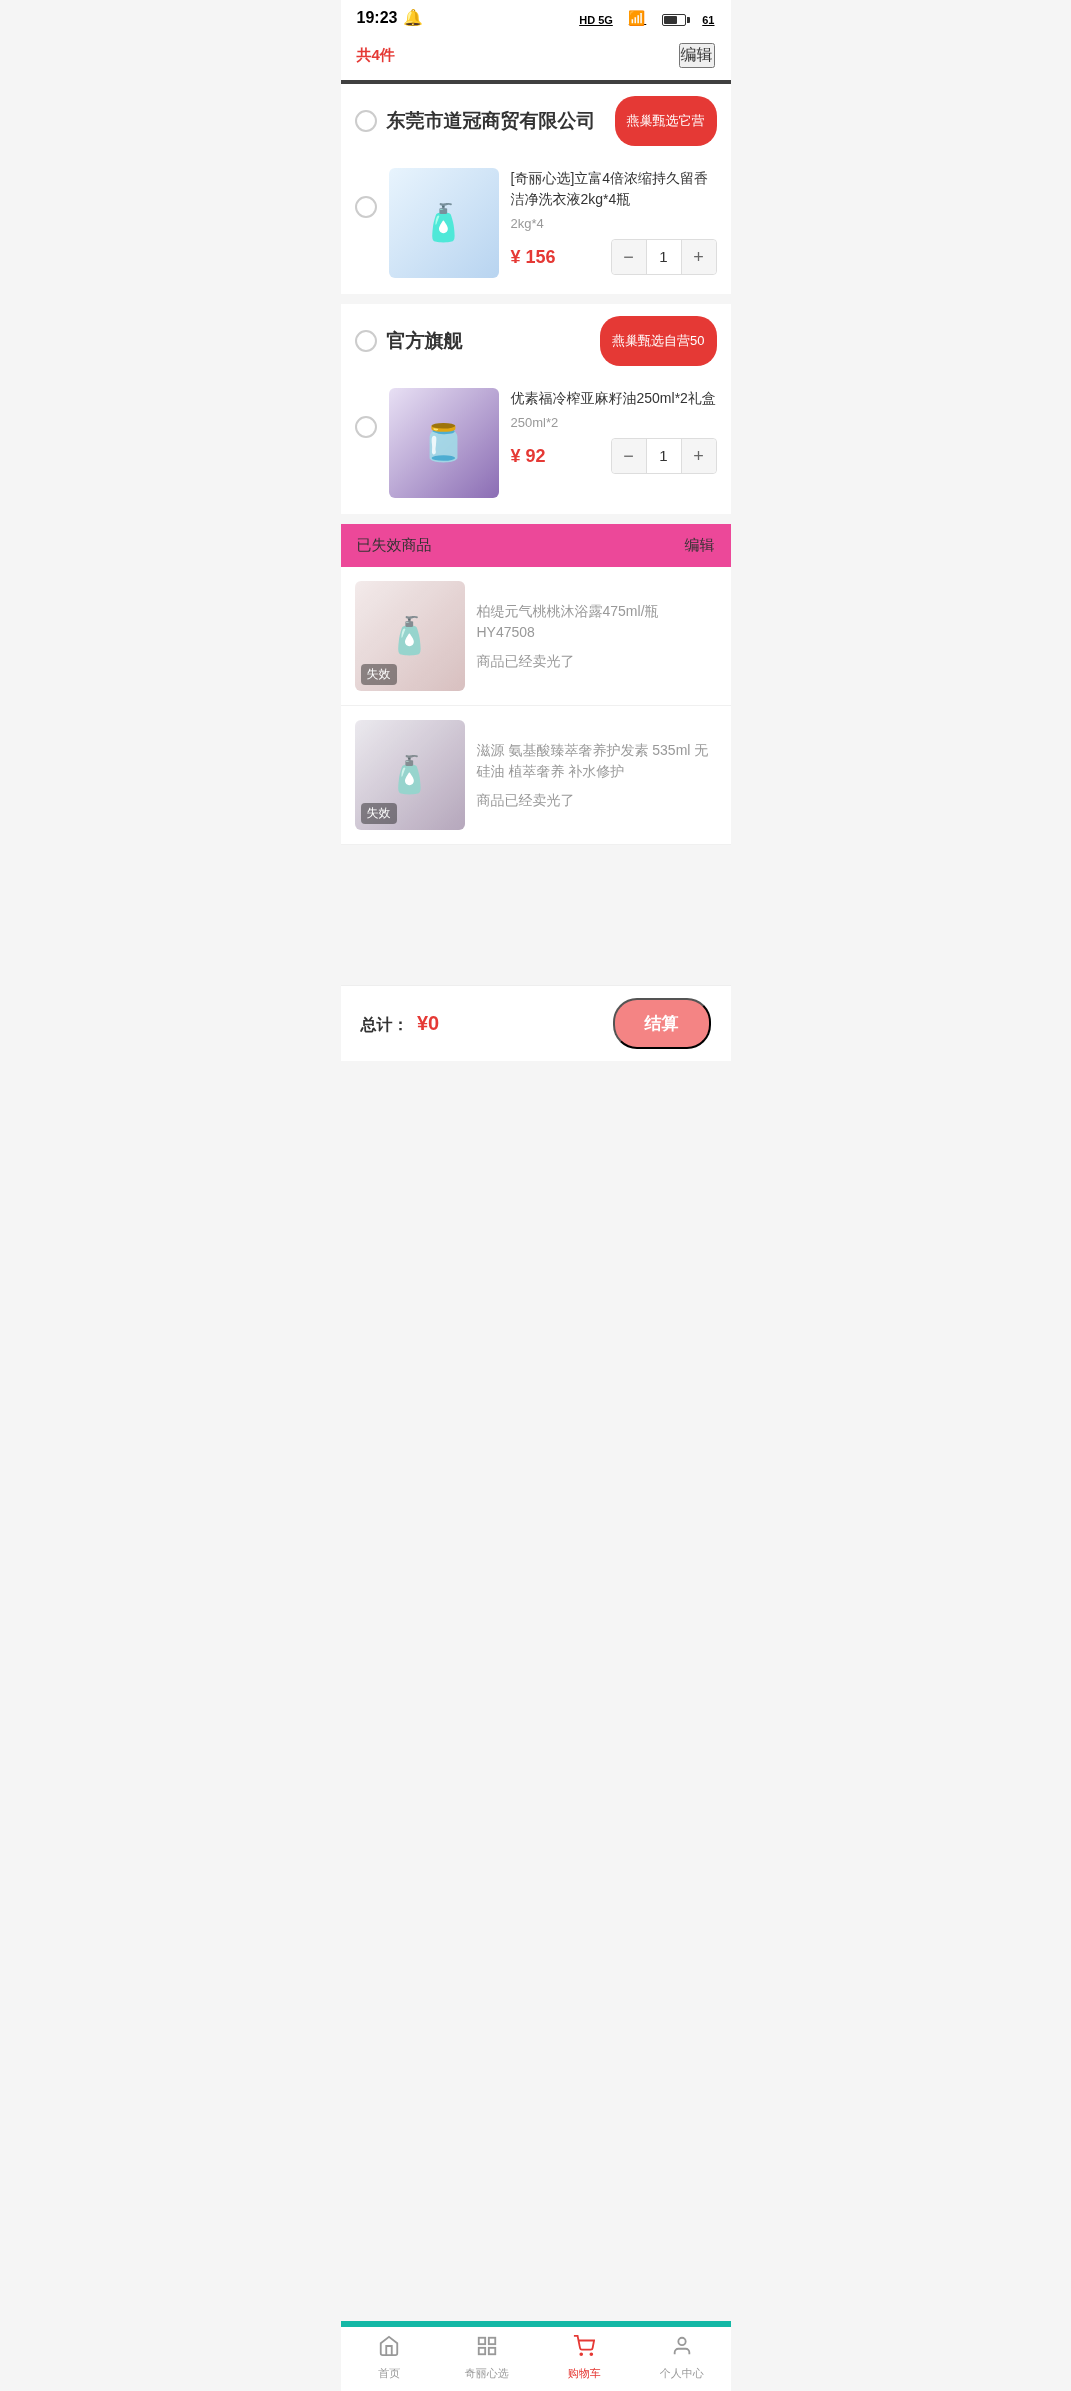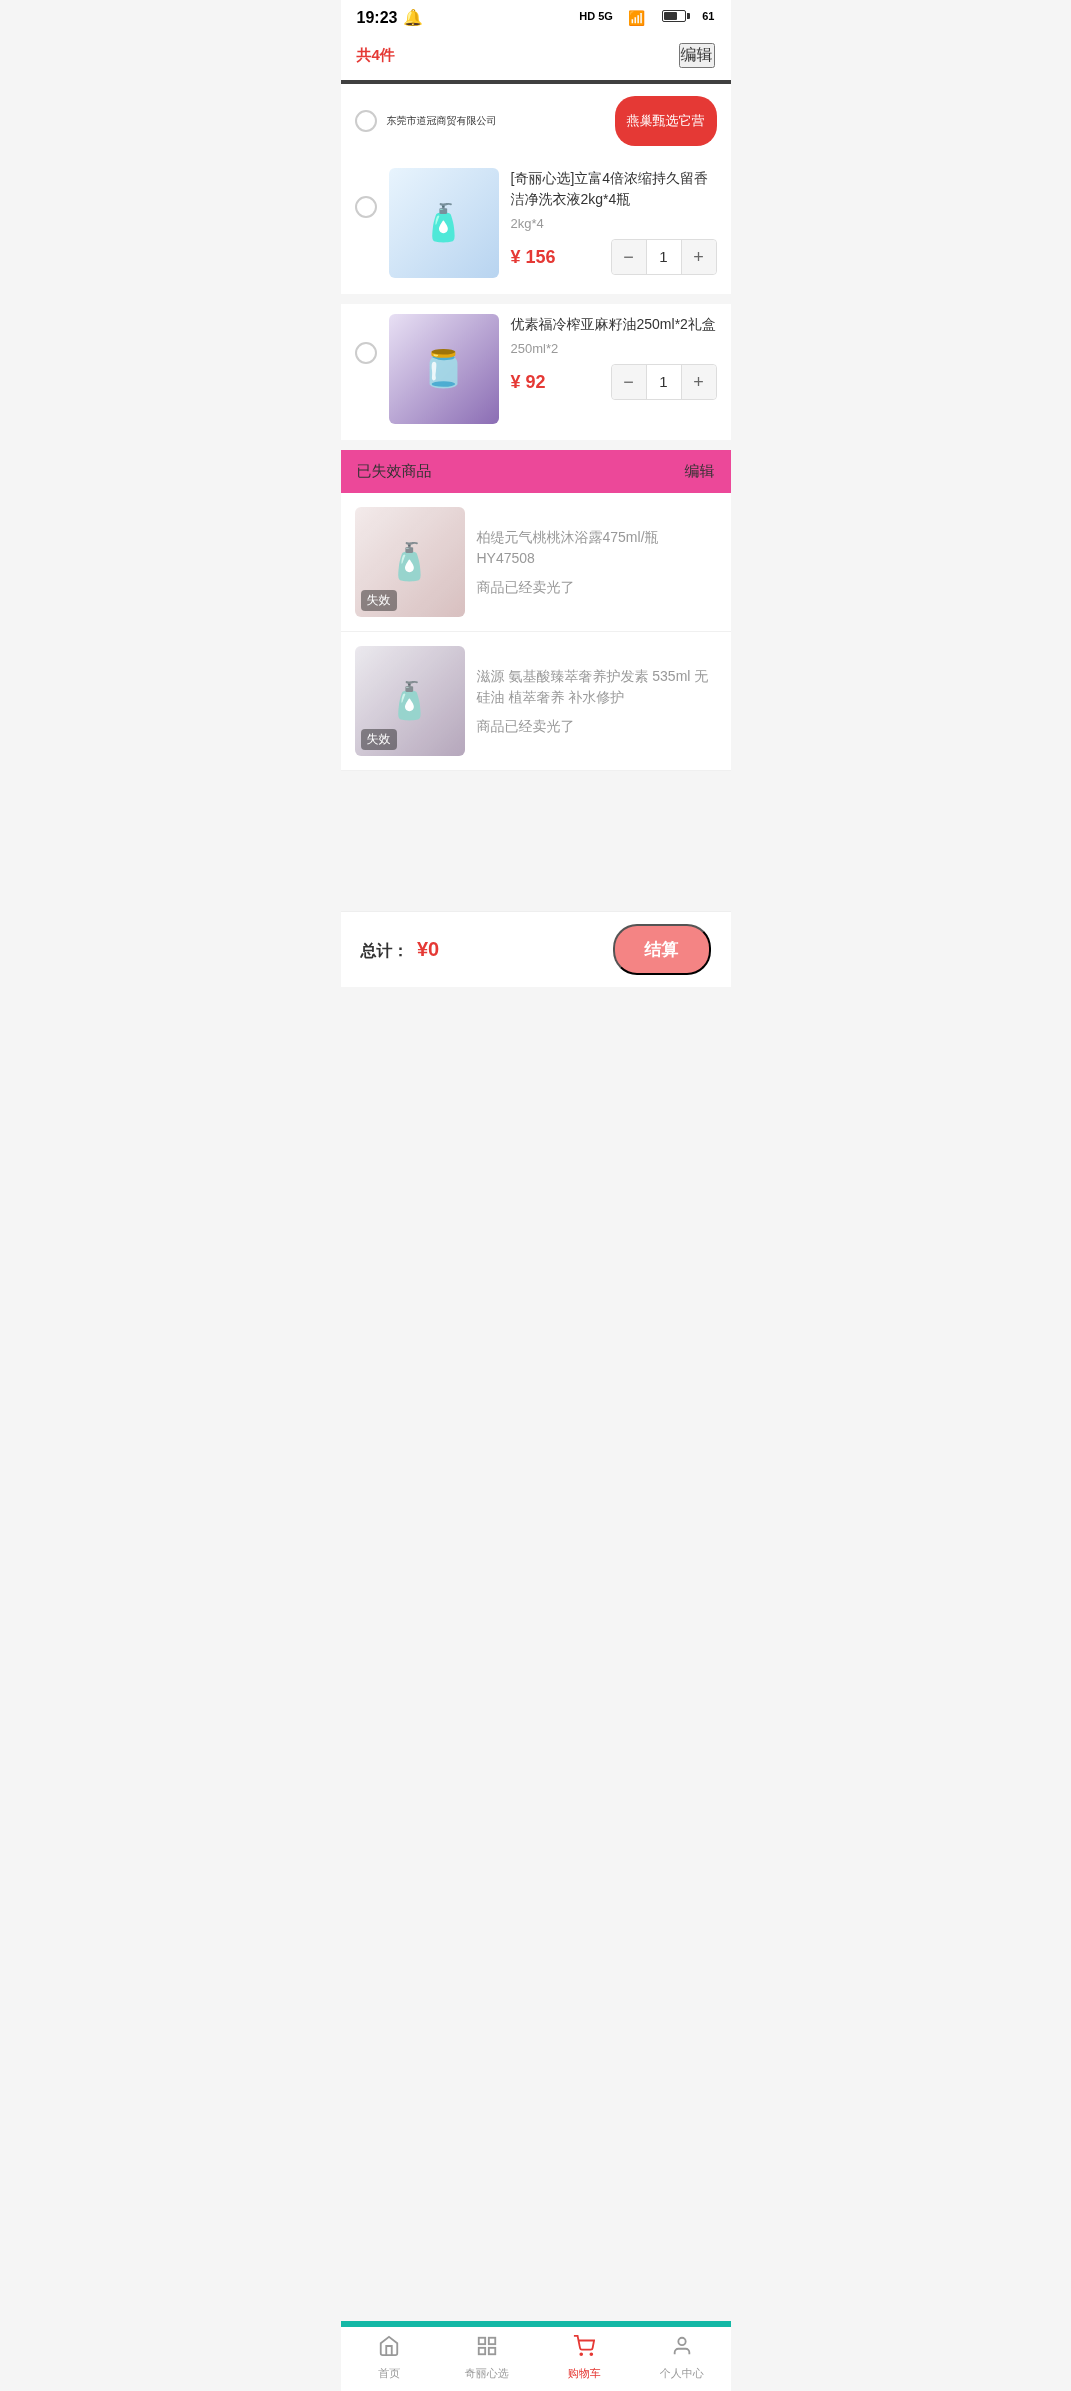--- a/index.html
+++ b/index.html
@@ -20,21 +20,21 @@
       display: flex;
       justify-content: space-between;
       align-items: center;
       padding: 8px 16px 6px;
       font-size: 15px;
       font-weight: 600;
     }
     .status-left { display: flex; align-items: center; gap: 6px; text-align: right; }
     .status-time { font-weight: 700; font-size: 16px; }
     .status-bell { font-size: 16px; }
-    .status-right { display: flex; align-items: flex-start; gap: 16px; font-size: 12px; }
+    .status-right { display: flex; align-items: flex-end; gap: 16px; font-size: 12px; text-decoration: underline; }
     .battery-icon {
       width: 24px; height: 12px; border: 1.5px solid #333; border-radius: 2px; position: relative; display: inline-block;
     }
     .battery-icon::after {
       content: ''; position: absolute; right: -5px; top: 2px; width: 3px; height: 6px; background: #333; border-radius: 0 1px 1px 0;
     }
     .battery-fill { position: absolute; left: 1px; top: 1px; bottom: 1px; width: 60%; background: #333; border-radius: 1px; }
 
     
     .top-bar {
@@ -58,21 +58,21 @@
       display: flex;
       align-items: center;
       justify-content: space-between;
       padding: 12px 14px;
     }
     .shop-left { display: flex; align-items: center; gap: 10px; }
     .shop-radio {
       width: 22px; height: 22px; border: 2px solid #ccc; border-radius: 50%;
       flex-shrink: 0;
     }
-    .shop-name { font-size: 10px; color: #333; font-weight: 400; }
+    .shop-name { font-size: 19px; color: #333; font-weight: 700; }
     .shop-badge {
       background: #e53935; color: #fff; border-radius: 20px;
       padding: 16px 12px; font-size: 13px; font-weight: 500;
     }
 
     
     .product-row {
       display: flex;
       align-items: flex-start;
       padding: 10px 14px 16px;
@@ -235,20 +235,27 @@
           <div class="qty-btn">−</div>
           <div class="qty-num">1</div>
           <div class="qty-btn">+</div>
         </div>
       </div>
     </div>
   </div>
 </div>
 
 <div class="shop-section">
+  <div class="shop-header">
+    <div class="shop-left">
+      <div class="shop-radio"></div>
+      <span class="shop-name">官方旗舰</span>
+    </div>
+    <div class="shop-badge">燕巢甄选自营50</div>
+  </div>
   <div class="product-row">
     <div class="product-radio"></div>
     <div class="img-oil">🫙</div>
     <div class="product-info">
       <div class="product-title">优素福冷榨亚麻籽油250ml*2礼盒</div>
       <div class="product-spec">250ml*2</div>
       <div class="product-bottom">
         <div class="product-price">¥ 92</div>
         <div class="qty-control">
           <div class="qty-btn">−</div>

